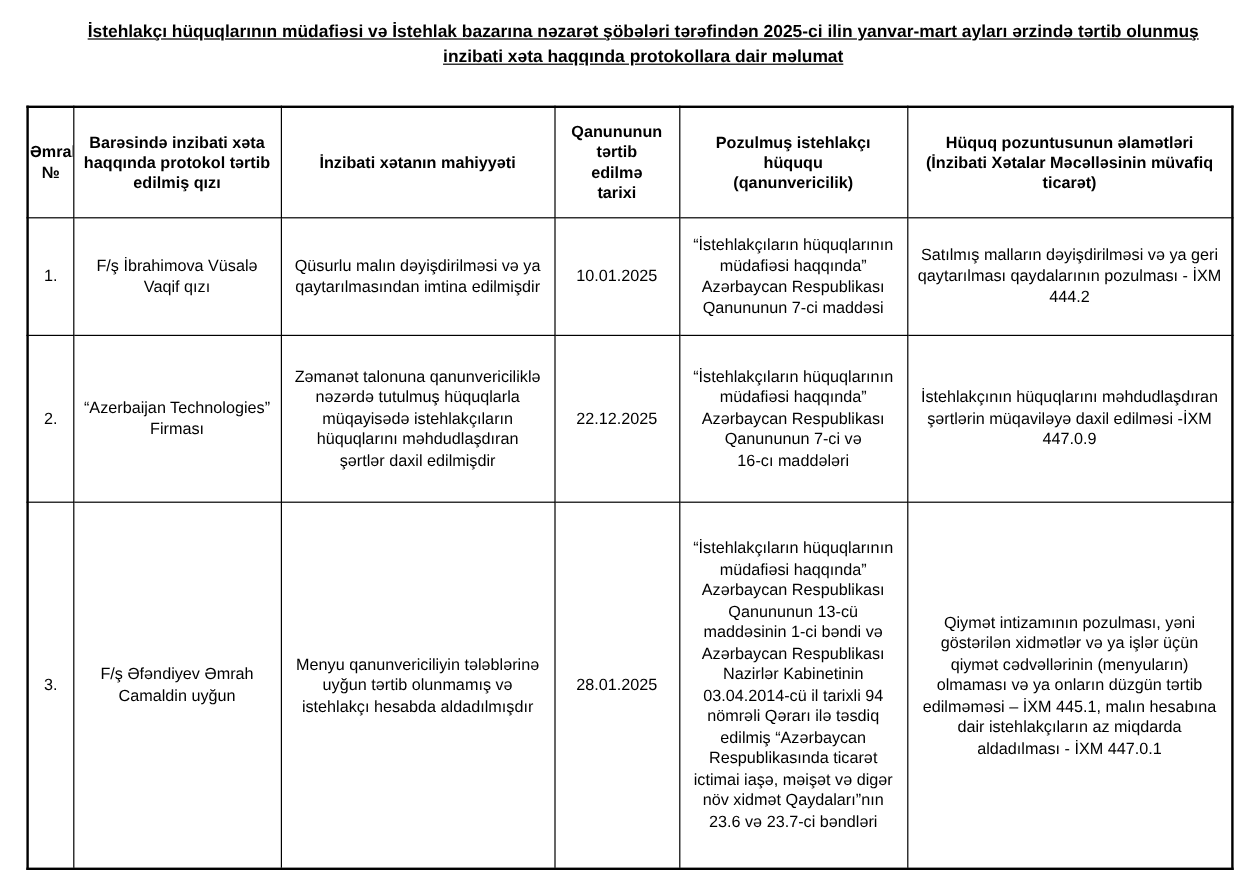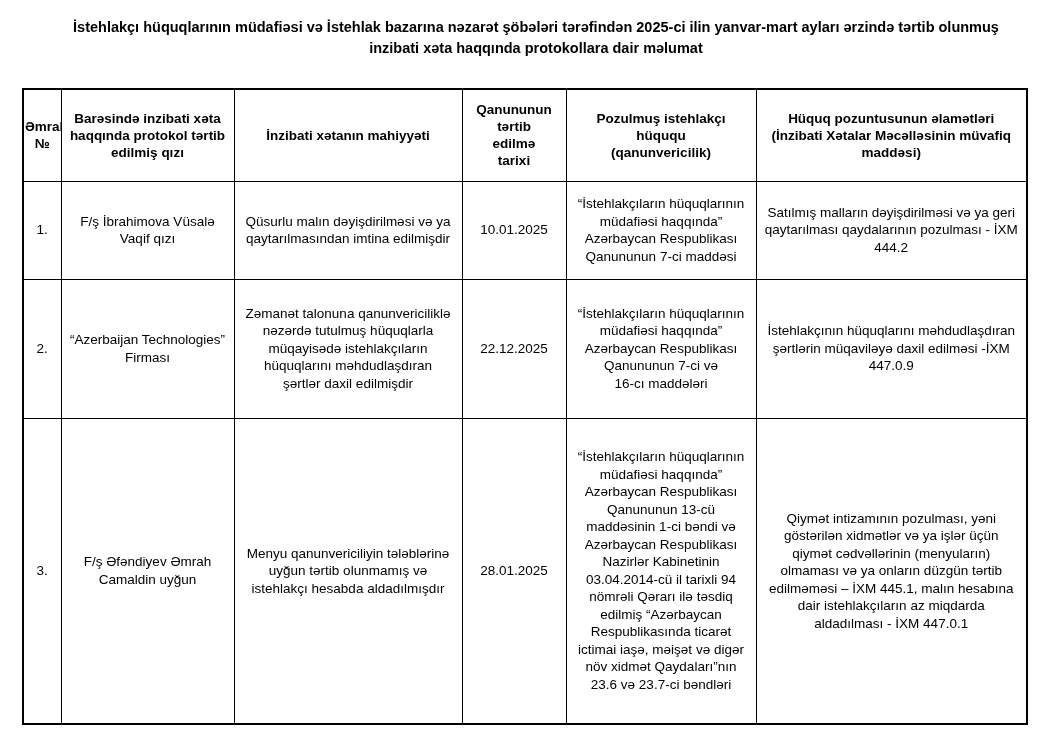--- a/index.html
+++ b/index.html
@@ -14,20 +14,21 @@
     font-family: "Liberation Sans", sans-serif;
     color: #000000;
   }
   .doc-title {
     margin: 17px 24px 0 50px;
     text-align: center;
     font-weight: bold;
     font-size: 14.5px;
     line-height: 21px;
     white-space: pre-line;
+    text-decoration: underline;
   }
   table.protocols {
     border-collapse: collapse;
     table-layout: fixed;
     width: 1004px;
     margin: 29px 0 0 22px;
     border: 2px solid #000000;
   }
   .protocols th, .protocols td {
     border: 1px solid #000000;
@@ -74,21 +75,21 @@
       <th>Əmrah №</th>
       <th>Barəsində inzibati xəta haqqında protokol tərtib edilmiş qızı</th>
       <th>İnzibati xətanın mahiyyəti</th>
       <th>Qanununun
 tərtib
 edilmə
 tarixi</th>
       <th>Pozulmuş istehlakçı
 hüququ
 (qanunvericilik)</th>
-      <th>Hüquq pozuntusunun əlamətləri (İnzibati Xətalar Məcəlləsinin müvafiq maddəsi)</th>
+      <th>Hüquq pozuntusunun əlamətləri (İnzibati Xətalar Məcəlləsinin müvafiq ticarət)</th>
     </tr>
   </thead>
   <tbody>
     <tr class="r-0">
       <td>1.</td>
       <td>F/ş İbrahimova Vüsalə Vaqif qızı</td>
       <td>Qüsurlu malın dəyişdirilməsi və ya qaytarılmasından imtina edilmişdir</td>
       <td>10.01.2025</td>
       <td>“İstehlakçıların hüquqlarının müdafiəsi haqqında” Azərbaycan Respublikası Qanununun 7-ci maddəsi</td>
       <td>Satılmış malların dəyişdirilməsi və ya geri qaytarılması qaydalarının pozulması - İXM 444.2</td>

